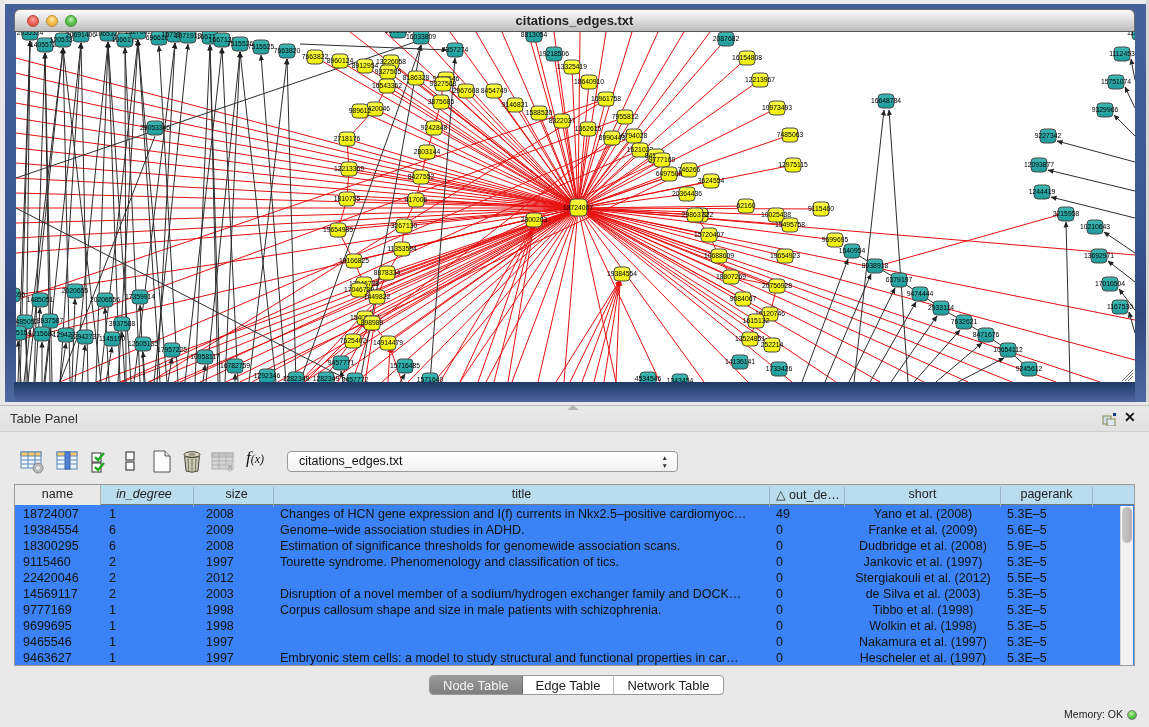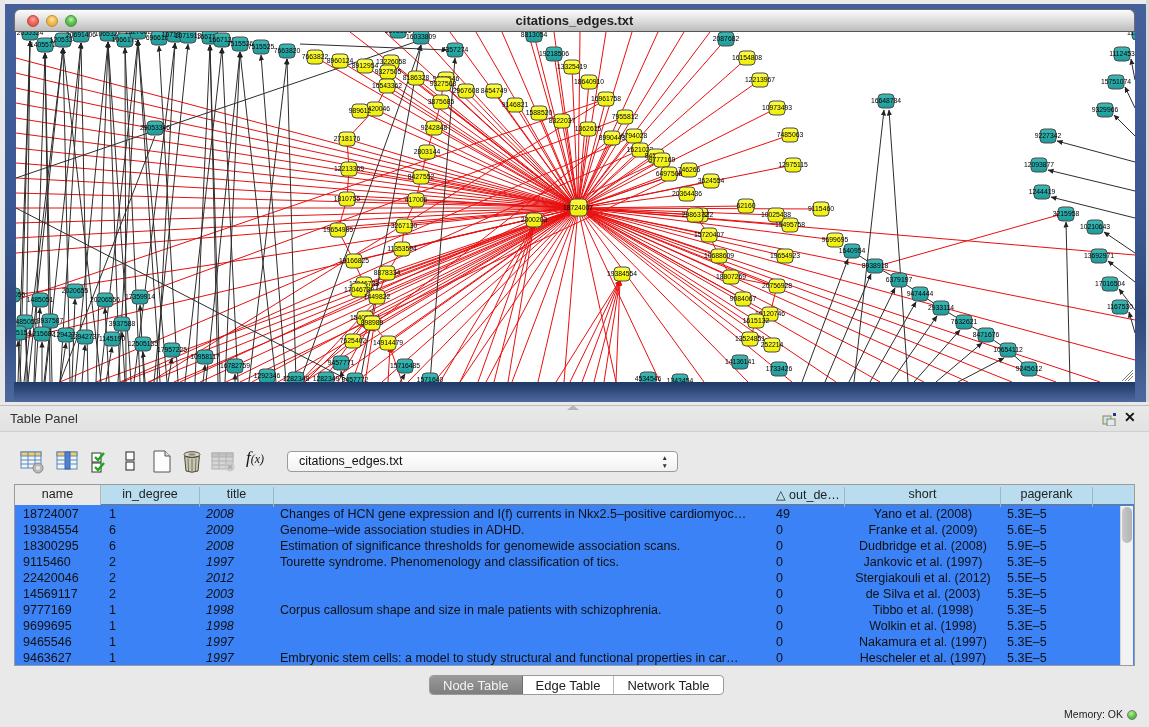--- a/index.html
+++ b/index.html
@@ -44,32 +44,32 @@
   background:linear-gradient(180deg,#ffffff,#f2f2f2); border:1px solid #9b9b9b; border-radius:4px;
   font-size:12.5px; color:#111; line-height:19px; padding-left:11px; }
 #dropdown .arr { position:absolute; right:9px; top:2px; font-size:6.5px; color:#333; line-height:8px; }
 
 #tablewrap { position:absolute; left:14px; top:82px; width:1121px; height:182px;
   background:#3b82f6; border:1px solid #9b9b9b; overflow:hidden; }
 #thead { position:absolute; left:0; top:0; width:1119px; height:20px;
   background:#b9ddee; border-bottom:1px solid #777; font-size:12.5px; color:#222; }
 #thead div { position:absolute; top:2px; text-align:center; border-right:1px solid #9db6c4; height:20px; }
 #thead .h0 { left:0; width:86px; background:#e9e9e9; border-right:1px solid #b5b5b5; margin-top:-2px; padding-top:2px;}
-#thead .h1 { left:86px; width:99px; }
+#thead .h1 { left:80px; width:99px;font-style:italic; }
 #thead .h2 { left:185px; width:74px; }
 #thead .h3 { left:259px; width:496px; }
 #thead .h4 { left:755px; width:75px; text-align:left; padding-left:6px; }
 #thead .h5 { left:830px; width:156px; }
 #thead .h6 { left:986px; width:92px; }
 #tbody { position:absolute; left:0; top:21px; width:1108px; font-size:12.5px; color:#111; }
 .tr { position:relative; height:16px; line-height:16px; white-space:nowrap; }
 .tr div { position:absolute; top:0; overflow:hidden; }
 .c0 { left:8px;   width:78px; }
 .c1 { left:94px;  width:91px; }
-.c2 { left:191px; width:68px;font-style:italic; }
+.c2 { left:191px; width:68px; }
 .c3 { left:265px; width:490px; }
 .c4 { left:761px; width:69px; }
 .c5 { left:830px; width:156px; text-align:center; }
 .c6 { left:992px; width:86px; }
 #vscroll { position:absolute; right:1px; top:21px; width:13px; height:161px;
   background:#f2f2f2; border-left:1px solid #d5d5d5; }
 #vthumb { position:absolute; left:1px; top:1px; width:10px; height:36px;
   background:linear-gradient(90deg,#c9c9c9,#b2b2b2); border-radius:5px; }
 
 #tabs { position:absolute; left:429px; top:273px; height:20px; display:flex;
@@ -774,21 +774,22 @@
         <circle cx="19" cy="17" r="4.5" fill="#cccccc"></circle>
         <path d="M17 15 l4 4 M21 15 l-4 4" stroke="#aaaaaa" stroke-width="1.4"></path>
       </svg>
       <div class="ticon" style="left:246px; top:10px; width:26px; font-family:'Liberation Serif',serif; font-style:italic; font-size:17px; color:#111;">f<span style="font-size:12px">(x)</span></div>
       <div id="dropdown">citations_edges.txt<div class="arr">▲<br>▼</div></div>
     </div>
     <div id="tablewrap">
       <div id="thead">
         <div class="h0">name</div>
           <div class="h1">in_degree</div>
-          <div class="h2">title</div>
+          <div class="h2">size</div>
+        <div class="h3">title</div>
           <div class="h4">△ out_de…</div>
         <div class="h5">short</div>
           <div class="h6">pagerank</div>
       </div>
       <div id="tbody">
 <div class="tr">
             <div class="c0">18724007</div>
             <div class="c1">1</div>
             <div class="c2">2008</div>
             <div class="c3">Changes of HCN gene expression and I(f) currents in Nkx2.5–positive cardiomyoc…</div>
@@ -828,20 +829,21 @@
             <div class="c1">2</div>
             <div class="c2">2012</div>
             <div class="c4">0</div>
             <div class="c5">Stergiakouli et al. (2012)</div>
             <div class="c6">5.5E–5</div>
           </div>
 <div class="tr">
             <div class="c0">14569117</div>
             <div class="c1">2</div>
             <div class="c2">2003</div>
+            <div class="c3">Disruption of a novel member of a sodium/hydrogen exchanger family and DOCK…</div>
             <div class="c4">0</div>
             <div class="c5">de Silva et al. (2003)</div>
             <div class="c6">5.3E–5</div>
           </div>
 <div class="tr">
             <div class="c0">9777169</div>
             <div class="c1">1</div>
             <div class="c2">1998</div>
             <div class="c3">Corpus callosum shape and size in male patients with schizophrenia.</div>
             <div class="c4">0</div>

